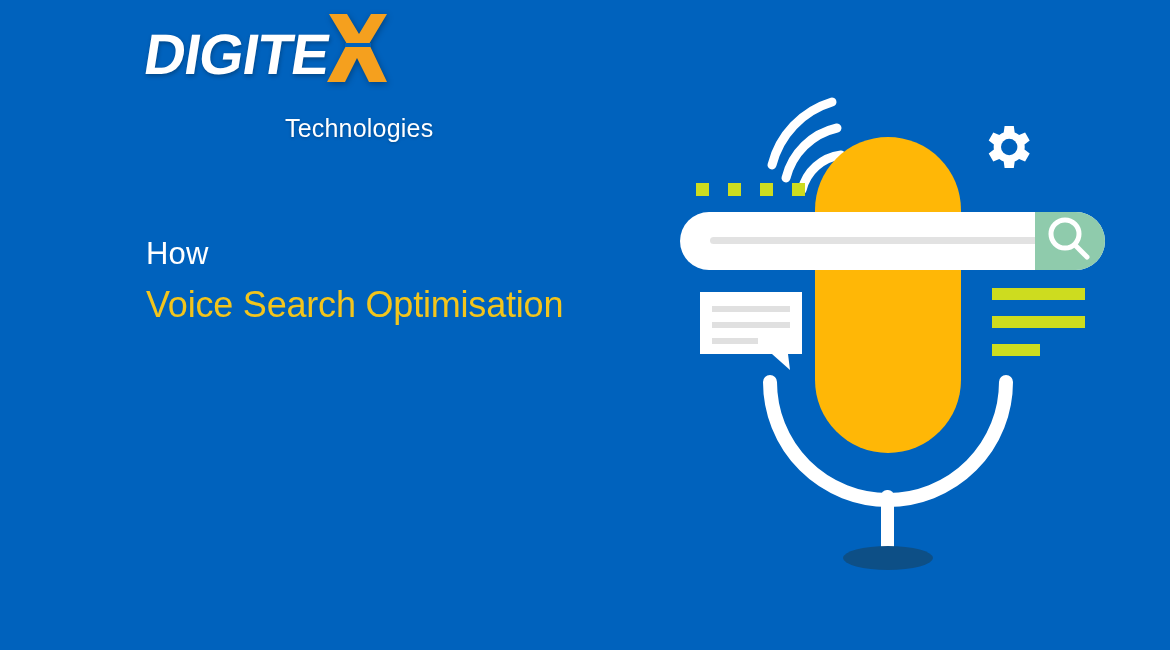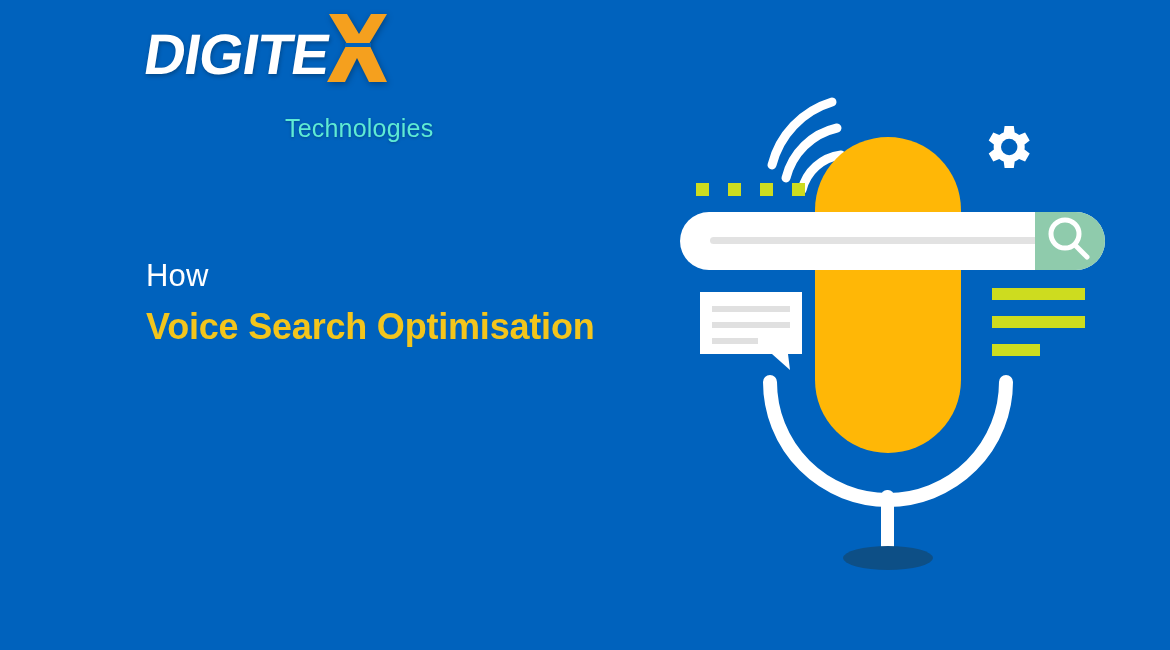--- a/index.html
+++ b/index.html
@@ -31,30 +31,30 @@
     font-family:"Liberation Sans", sans-serif;
   }
   #logo-x-wrap {
     position:relative;
     width:64px; height:72px;
     margin-left:-4px; margin-top:-10px;
   }
   #logo-x-wrap svg { display:block; filter:drop-shadow(1px 2px 3px rgba(0,0,0,0.3)); }
   #logo-sub {
     position:absolute; left:140px; top:92px;
-    font-size:25px; color:#5eead4; letter-spacing:0.2px;
+    font-size:25px; color:#ffffff; letter-spacing:0.2px;
     text-shadow:0 1px 3px rgba(0,0,0,0.25);
   }
 
   
-  #headline { position:absolute; left:146px; top:254px; width:560px; }
+  #headline { position:absolute; left:146px; top:232px; width:560px; }
   .hl-line { color:#ffffff; font-size:34px; line-height:48px; letter-spacing:0.2px; }
   #hl-eyebrow { font-size:31px; line-height:44px; margin-bottom:4px; }
   #hl-highlight {
-    color:#f3c51c; font-weight:bold; font-size:36px;
+    color:#f3c51c; font-weight:normal; font-size:36px;
     line-height:50px; letter-spacing:-0.2px; margin-bottom:36px;
   }
   #hl-tail { font-size:35px; line-height:50px; }
 
   
   #illustration { position:absolute; left:660px; top:60px; width:470px; height:530px; }
   #illustration svg { display:block; }
 </style>
 </head>
 <body>

